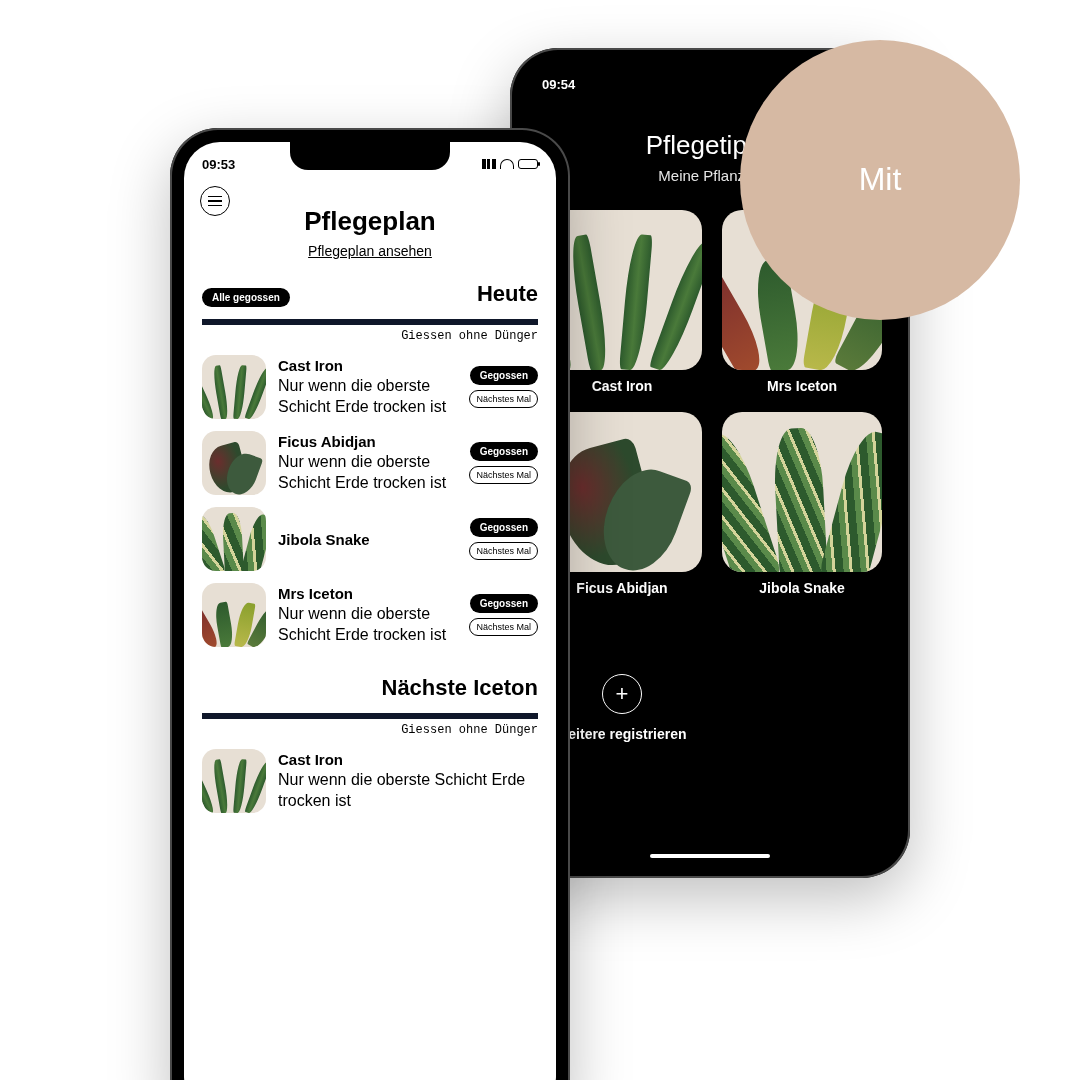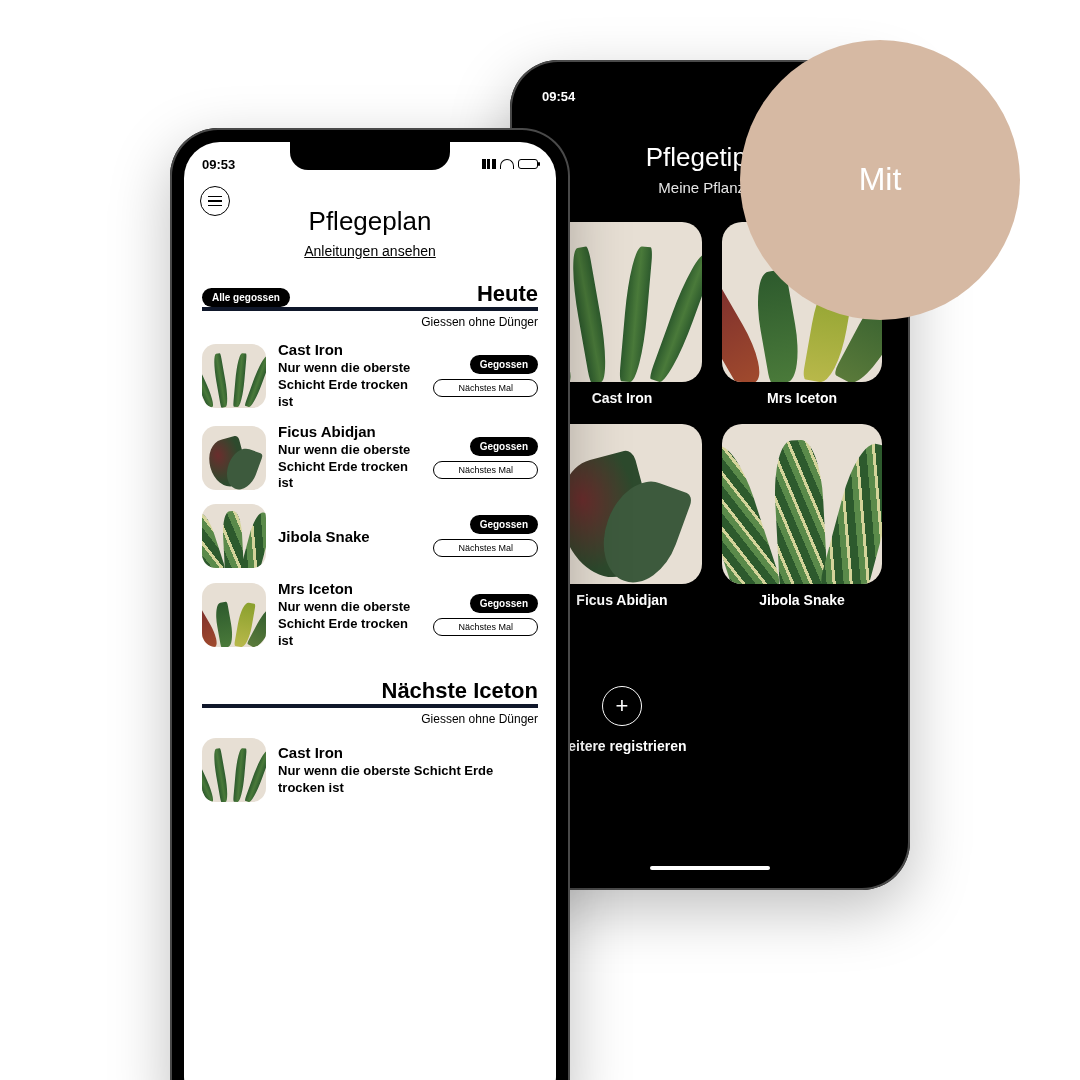--- a/index.html
+++ b/index.html
@@ -43,52 +43,52 @@
     bottom: 6px;
     left: 50%;
     transform: translateX(-50%);
     width: 120px;
     height: 4px;
     border-radius: 2px;
     z-index: 50;
   }
 
   
-  .phone-back { left: 510px; top: 60px; width: 400px; height: 830px; z-index: 1; }
+  .phone-back { left: 510px; top: 48px; width: 400px; height: 830px; z-index: 1; }
   .phone-back .screen { background:#000; color:#fff; }
   .pb-status { display:flex; justify-content:space-between; align-items:center; padding:10px 18px 0; font-size:13px; font-weight:600; height:34px; }
   .pb-title { font-size:26px; text-align:center; margin-top:34px; font-weight:400; }
   .pb-sub   { font-size:15px; text-align:center; margin-top:6px; opacity:.9; }
   .pb-grid  { display:grid; grid-template-columns:1fr 1fr; gap:18px 20px; padding:26px 18px 0; }
   .pb-tile  { display:flex; flex-direction:column; align-items:center; }
   .pb-thumb { width:160px; height:160px; border-radius:20px; background:#e7dfd4; position:relative; overflow:hidden; }
   .pb-label { font-size:14px; font-weight:600; margin-top:8px; }
   .pb-add   { width:40px; height:40px; border:1.5px solid #fff; border-radius:50%; display:flex; align-items:center; justify-content:center; margin:60px auto 0; font-size:22px; }
   .phone-back .home-indicator{ background:#fff; }
 
   
   .phone-front { left: 170px; top: 128px; width: 400px; height: 998px; z-index: 3; }
   .phone-front .screen { background:#fff; color:#000; }
   .pf-status { display:flex; justify-content:space-between; align-items:center; padding:10px 18px 0; font-size:13px; font-weight:600; height:34px; }
   .pf-menu   { position:absolute; left:16px; top:44px; width:30px; height:30px; border:1.5px solid #000; border-radius:50%; display:flex; flex-direction:column; justify-content:center; align-items:center; gap:3px; }
   .pf-menu span{ width:14px; height:1.5px; background:#000;}
-  .pf-title  { font-size:26px; text-align:center; margin-top:30px; font-weight:400; }
+  .pf-title  { font-size:26px; text-align:center; margin-top:30px; font-weight:700; }
   .pf-link   { font-size:14px; text-align:center; text-decoration:underline; margin-top:6px; }
   .pf-section{ padding:0 18px; margin-top:22px; }
-  .pf-sec-head{ display:flex; justify-content:space-between; align-items:flex-end; border-bottom:4px solid #0f172a; padding-bottom:0; }
+  .pf-sec-head{ display:flex; justify-content:space-between; align-items:flex-end; border-bottom:6px solid #0f172a; padding-bottom:12px; }
   .pill-black{ background:#000; color:#fff; border-radius:999px; font-size:10px; padding:4px 10px; font-weight:600;}
   .pf-sec-title{ font-size:22px; font-weight:600;}
-  .pf-sec-sub  { font-size:12px; margin-top:4px; text-align:right;}
+  .pf-sec-sub  { font-size:12px; margin-top:4px; text-align:right;font-family:Liberation Mono, monospace;}
   .pf-row { display:flex; align-items:center; padding:12px 18px 0; gap:12px; }
   .pf-thumb{ width:64px; height:64px; border-radius:14px; background:#e7dfd4; flex-shrink:0; overflow:hidden; position:relative;}
   .pf-info { flex:1; }
   .pf-name { font-size:15px; font-weight:600; }
-  .pf-desc { font-size:13px; line-height:1.3; margin-top:2px;font-weight:bold; }
+  .pf-desc { font-size:16px; line-height:1.3; margin-top:2px; }
   .pf-actions{ display:flex; flex-direction:column; gap:5px; align-items:flex-end;}
-  .pill-outline{ border:1px solid #000; border-radius:999px; font-size:9px; padding:3px 24px; background:#fff;}
+  .pill-outline{ border:1px solid #000; border-radius:999px; font-size:9px; padding:3px 6px; background:#fff;}
   .phone-front .home-indicator{ background:#000; }
 
   
   .badge {
     position:absolute;
     right:60px; top:40px;
     width:280px; height:280px;
     border-radius:50%;
     background:#d6b9a3;
     color:#fff;
@@ -206,21 +206,21 @@
         <span class="wifi"></span>
         <span class="batt"></span>
       </span>
     </div>
     <div class="pf-menu">
         <span></span>
         <span></span>
         <span></span>
       </div>
     <div class="pf-title">Pflegeplan</div>
-    <div class="pf-link">Anleitungen ansehen</div>
+    <div class="pf-link">Pflegeplan ansehen</div>
 
     <div class="pf-section">
       <div class="pf-sec-head">
         <span class="pill-black">Alle gegossen</span>
         <span class="pf-sec-title">Heute</span>
       </div>
       <div class="pf-sec-sub">Giessen ohne Dünger</div>
     </div>
     <div id="pf-today">
         <div class="pf-row">

